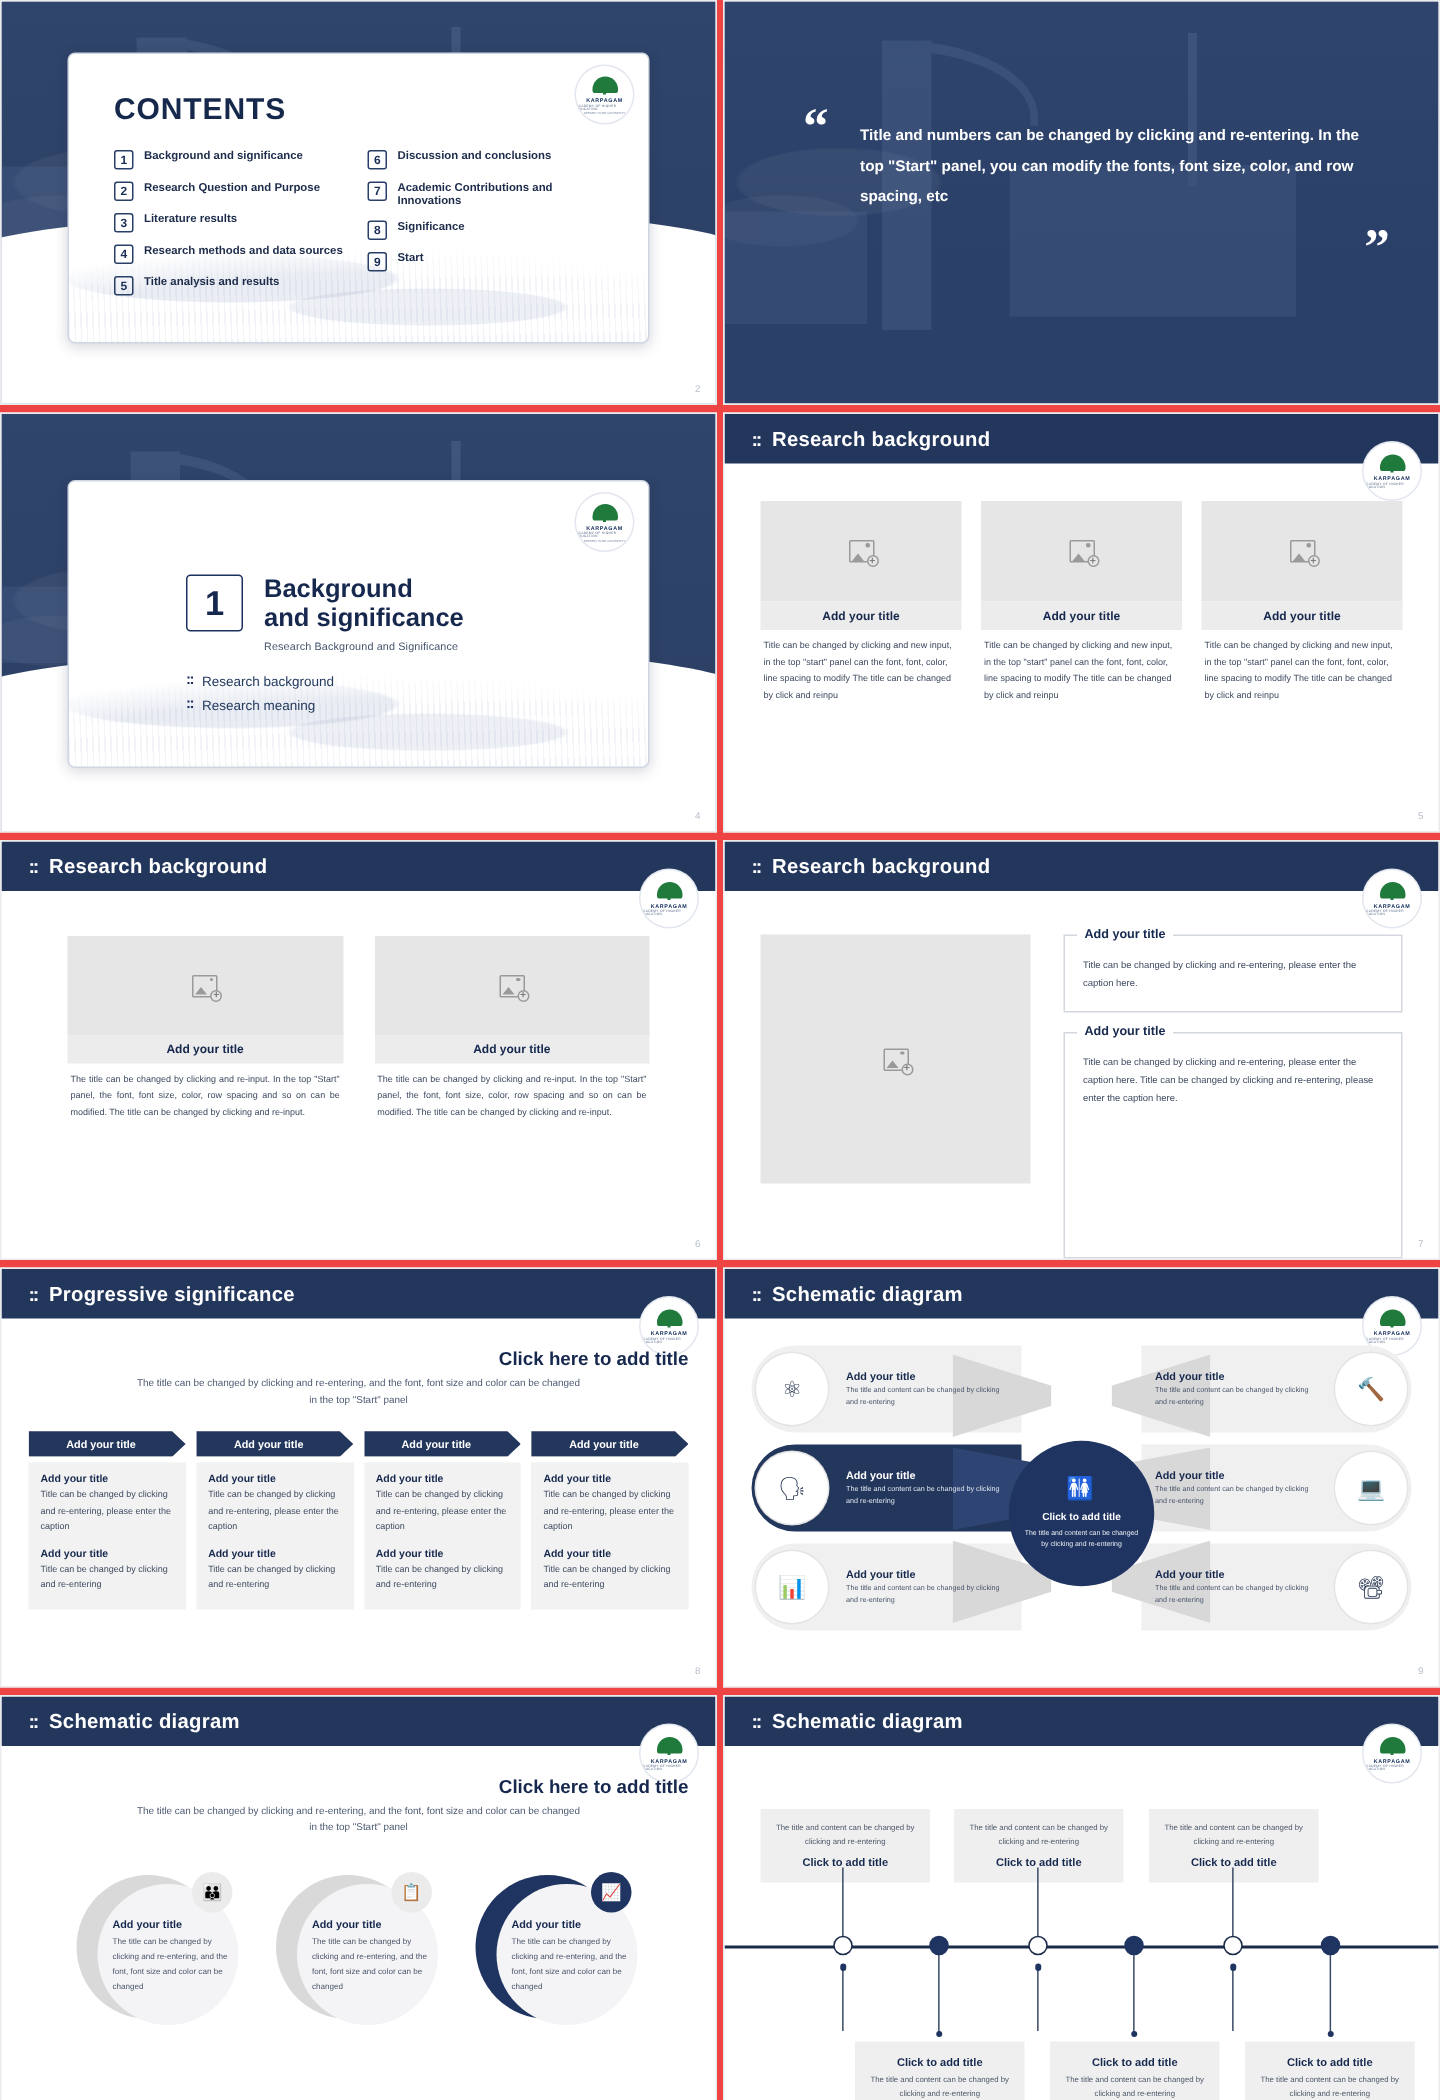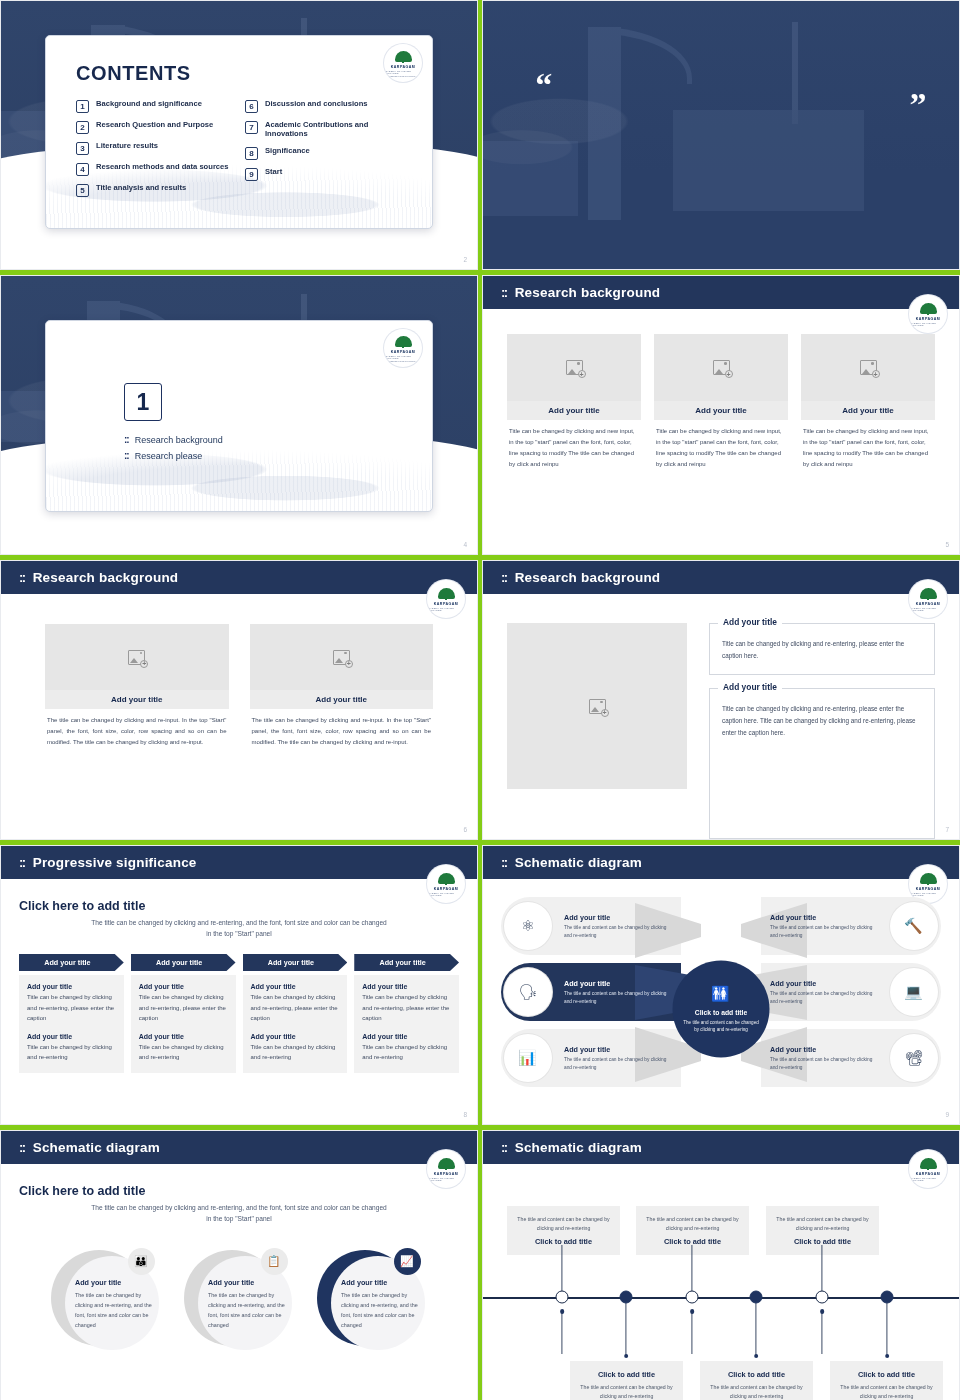--- a/index.html
+++ b/index.html
@@ -9,21 +9,21 @@
     font-family: "Liberation Sans", sans-serif;
     overflow: hidden;
   }
   .deck {
     width: 960px; height: 1400px;
     display: grid;
     grid-template-columns: 478px 478px;
     grid-template-rows: 270px 280px 280px 280px 290px;
     column-gap: 4px;
     row-gap: 5px;
-    background: #84cc16;
+    background: #ef4444;
   }
   .slide {
     position: relative;
     overflow: hidden;
     background: #ffffff;
     border: 1px solid #e9ebef;
   }
 
   
   .navy-bg {
@@ -249,21 +249,21 @@
     padding: 14px 12px 12px 12px;
   }
   .legend-box .lgd {
     position: absolute; top: -7px; left: 8px;
     background: #ffffff; padding: 0 5px;
     font-size: 8.4px; font-weight: 700; color: #16284e;
   }
   .legend-box .ltxt { font-size: 6.3px; color: #3e4a60; line-height: 1.9; }
 
   
-  .center-title { text-align: left; font-size: 12.5px; font-weight: 700; color: #16284e; }
+  .center-title { text-align: right; font-size: 12.5px; font-weight: 700; color: #16284e; }
   .center-sub { text-align: center; font-size: 6.6px; color: #4d5a72; line-height: 1.6; margin-top: 5px; }
 
   .chev-row { display: flex; gap: 7px; }
   .chev {
     position: relative; flex: 1;
     background: #23365c;
     height: 17px;
     display: flex; align-items: center; justify-content: center;
     color: #fff; font-size: 7.2px; font-weight: 700;
     clip-path: polygon(0 0, calc(100% - 9px) 0, 100% 50%, calc(100% - 9px) 100%, 0 100%);
@@ -460,20 +460,21 @@
       <div class="campus" style="top:8%; height:82%; opacity:.20;">
         <div class="tower" style="left:22%; top:2%; height:88%;"></div>
         <div class="arch" style="left:22%; top:2%; width:22%; height:26%;"></div>
         <div class="block" style="left:40%; bottom:14%; width:40%; height:46%;"></div>
         <div class="spire" style="left:65%; top:0%; height:46%;"></div>
         <div class="lowbuild" style="left:0; bottom:12%; width:20%; height:34%;"></div>
       </div>
     </div>
     <div class="quote-wrap">
       <div class="qmark open">“</div>
+      <div class="quote-text">Title and numbers can be changed by clicking and re-entering. In the top "Start" panel, you can modify the fonts, font size, color, and row spacing, etc</div>
       <div class="qmark close">”</div>
     </div>
   </div>
 
   <div class="slide">
     <div class="navy-bg">
       <div class="campus">
         <div class="tower" style="left:18%;"></div>
           <div class="arch" style="left:18%;"></div>
         <div class="block"></div>
@@ -485,29 +486,34 @@
     <div class="card-white" style="left:44px; top:44px; right:44px; bottom:42px;">
       <div class="wave-deco"></div>
       <div class="logo" style="right:10px; top:8px;">
         <div class="fan"></div>
         <div class="lname">KARPAGAM</div>
         <div class="lsub">ACADEMY OF HIGHER EDUCATION</div>
         <div class="lsub2">DEEMED TO BE UNIVERSITY</div>
       </div>
       <div style="position:relative; padding:62px 0 0 78px; display:flex; gap:14px;">
         <div class="sec-num">1</div>
+        <div>
+          <div class="sec-title">Background</div>
+          <div class="sec-title">and significance</div>
+          <div class="sec-sub">Research Background and Significance</div>
+        </div>
       </div>
       <div class="sec-bullets" style="position:relative; padding-left:78px;">
         <div class="sec-bullet">
           <span class="dcolon">::</span>
           <span>Research background</span>
         </div>
         <div class="sec-bullet">
           <span class="dcolon">::</span>
-          <span>Research please</span>
+          <span>Research meaning</span>
         </div>
       </div>
     </div>
     <div class="pagenum">4</div>
   </div>
 
   <div class="slide">
     <div class="hdr">
       <span class="dc">::</span>
       <span class="hdr-title">Research background</span>

